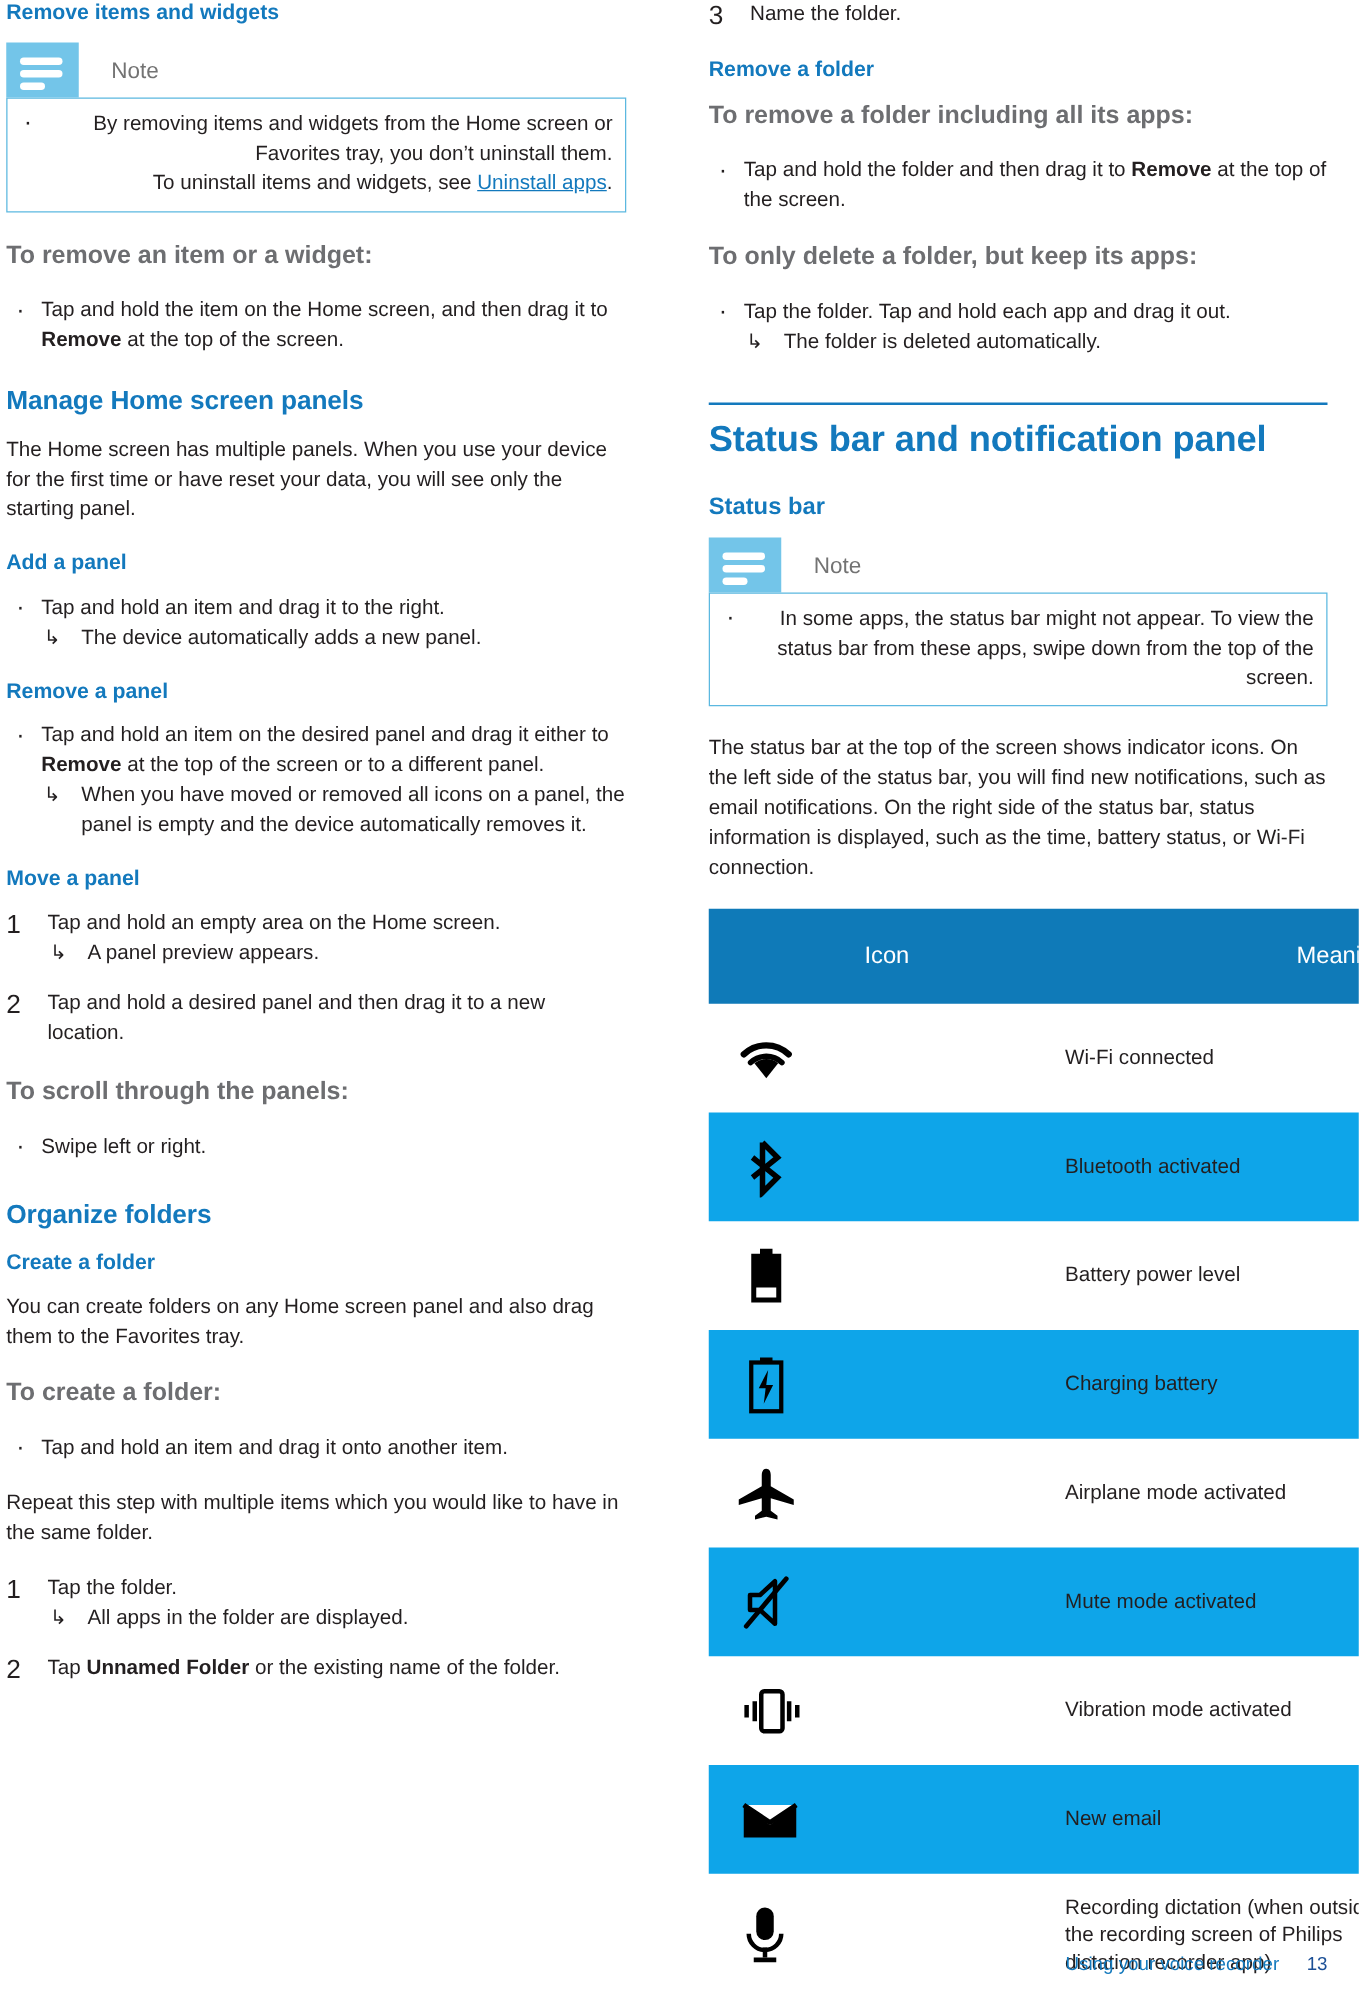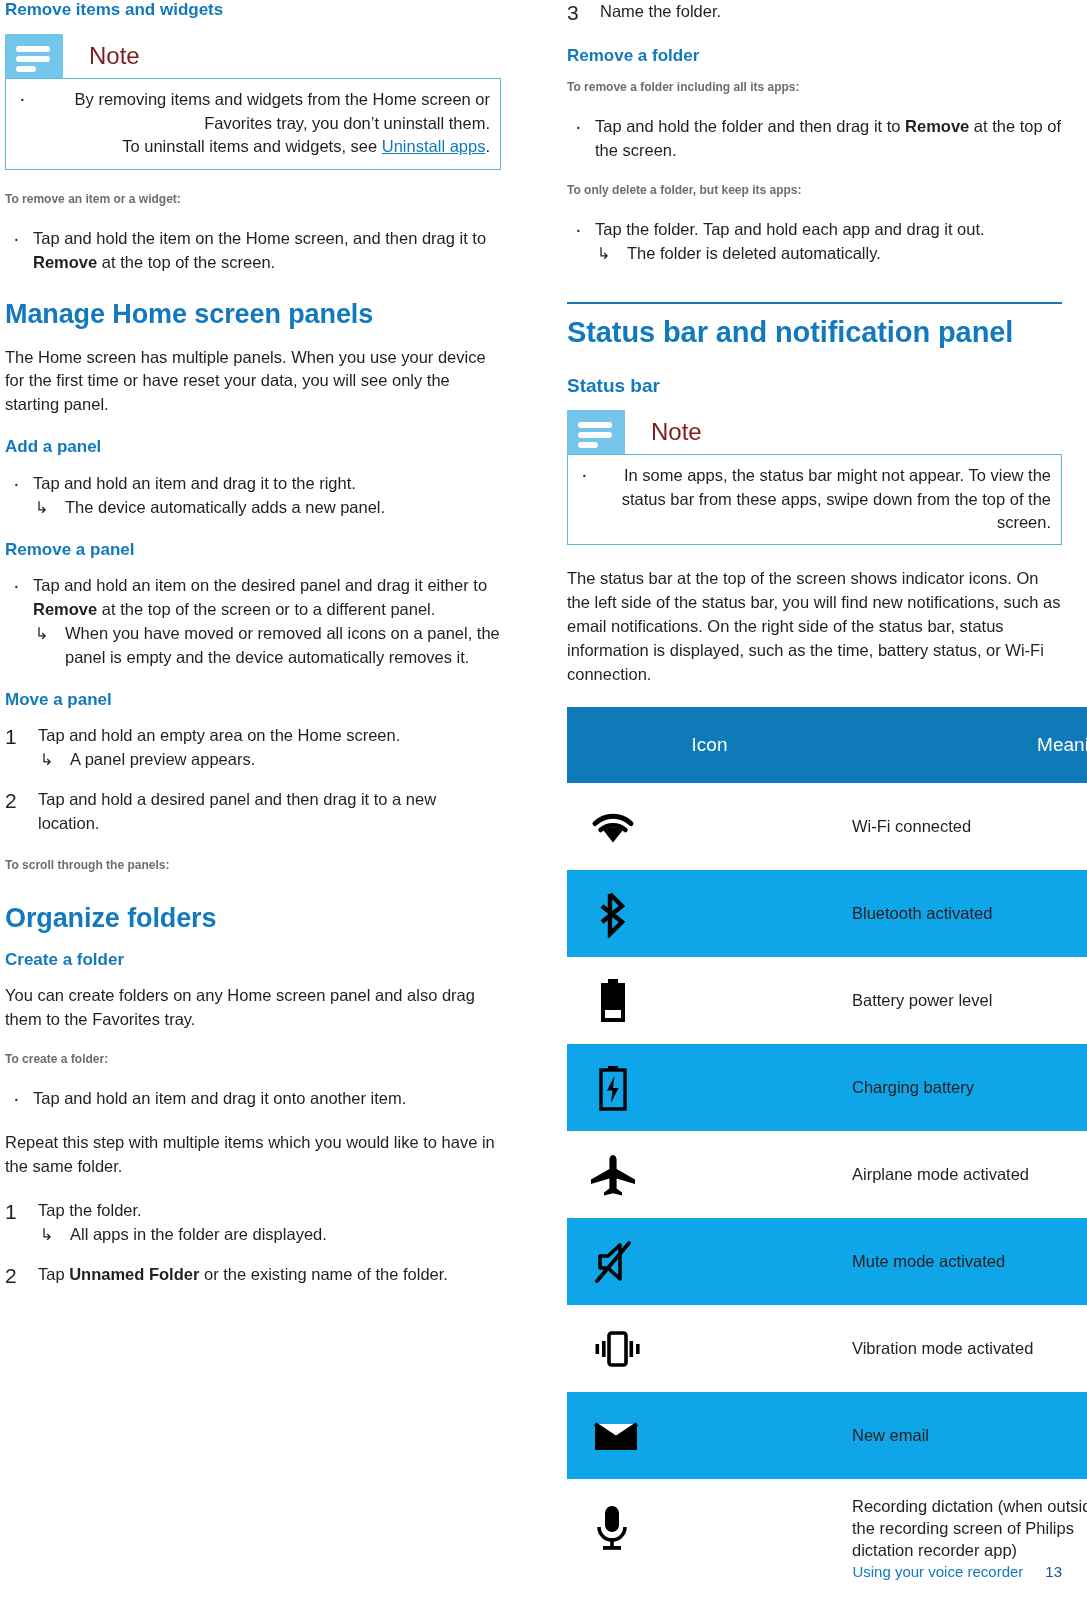--- a/index.html
+++ b/index.html
@@ -21,36 +21,36 @@
   .col {
     position: absolute;
     top: 0;
     width: 496px;
   }
   .col-left  { left: 5px; }
   .col-right { left: 567px; width: 495px; }
 
   
   h1.sec {
-    font-size: 27px;
+    font-size: 21px;
     line-height: 1.15;
     font-weight: bold;
     color: #1379bd;
     margin: 0 0 16px 0;
     letter-spacing: -0.1px;
   }
   h2.sub {
     font-size: 17px;
     line-height: 1.2;
     font-weight: bold;
     color: #1379bd;
     margin: 0 0 14px 0;
   }
   h3.lead {
-    font-size: 12px;
+    font-size: 20px;
     line-height: 1.25;
     font-weight: bold;
     color: #6d6e71;
     margin: 0 0 20px 0;
   }
   p.body {
     font-size: 16.5px;
     line-height: 1.45;
     margin: 0 0 20px 0;
     color: #231f20;
@@ -145,22 +145,22 @@
     display: block;
     background: #ffffff;
     border-radius: 3px;
     height: 6px;
     left: 11px;
   }
   .note-icon i.l1 { top: 12px; width: 34px; }
   .note-icon i.l2 { top: 22px; width: 34px; }
   .note-icon i.l3 { top: 32px; width: 20px; }
   .note-title {
-    color: #7f1d1d;
-    font-size: 24px;
+    color: #737373;
+    font-size: 18px;
     padding-left: 26px;
     display: flex;
     align-items: center;
   }
   .note-body {
     border: 1px solid #5bb8e0;
     padding: 9px 10px 10px 10px;
     box-sizing: border-box;
     text-align: right;
   }
@@ -297,20 +297,23 @@
         <span class="arrow-line"><span class="ar">↳</span><span>A panel preview appears.</span></span>
       </li>
       <li>
         <span class="num">2</span>
         <span>Tap and hold a desired panel and then drag it to a new location.</span>
       </li>
     </ol>
 
     <h3 class="lead">To scroll through the panels:</h3>
 
+    <ul class="blist" style="margin-bottom:30px;">
+      <li>Swipe left or right.</li>
+    </ul>
 
     <h1 class="sec" style="margin-top:30px;">Organize folders</h1>
 
     <h2 class="sub">Create a folder</h2>
 
     <p class="body">You can create folders on any Home screen panel and also drag them to the Favorites tray.</p>
 
     <h3 class="lead">To create a folder:</h3>
 
     <ul class="blist">

